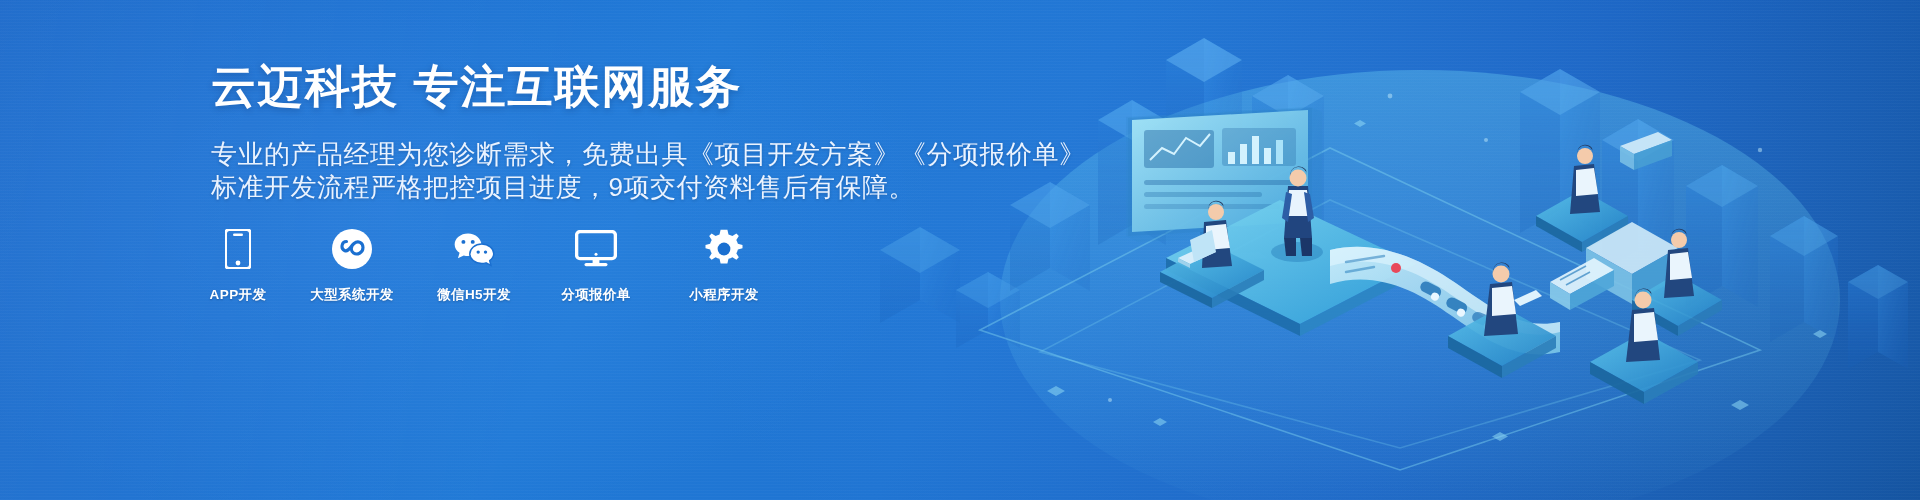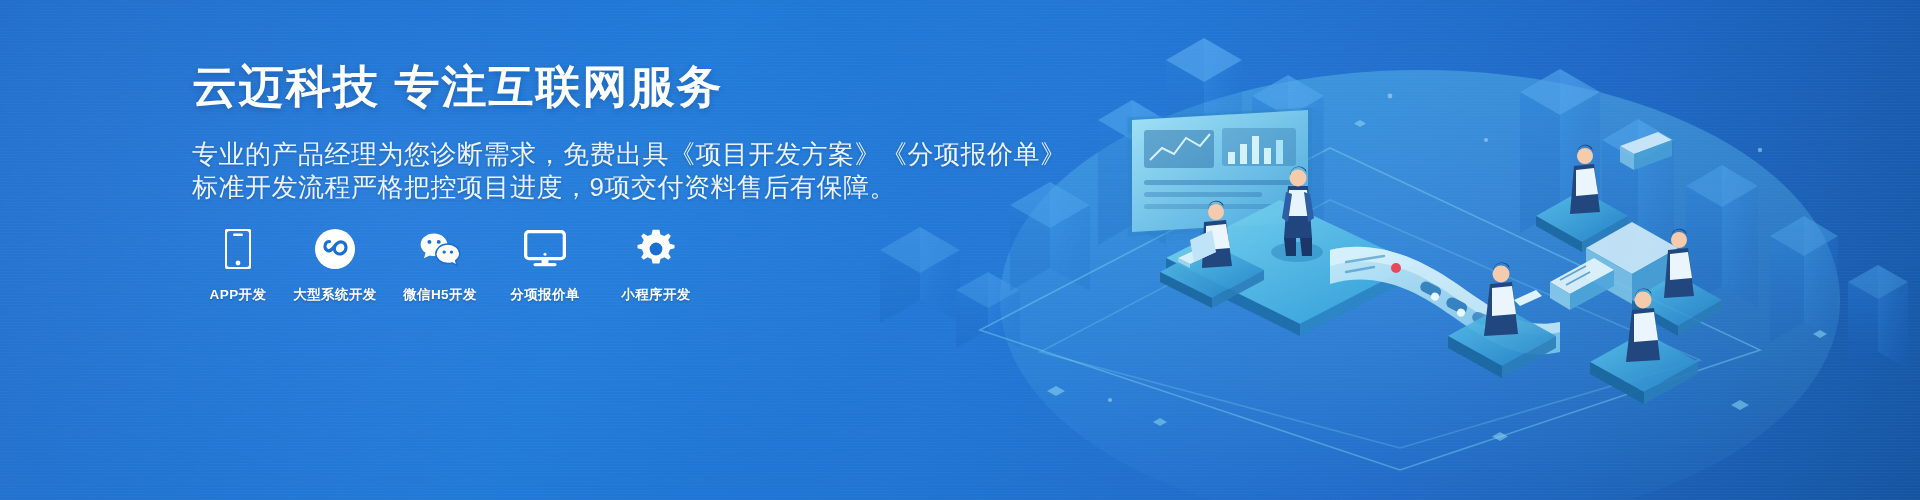--- a/index.html
+++ b/index.html
@@ -27,21 +27,21 @@
   
   #banner::after{
     content:"";
     position:absolute; inset:0;
     background: repeating-linear-gradient(0deg, rgba(255,255,255,.022) 0px, rgba(255,255,255,.022) 1px, rgba(0,0,0,0) 1px, rgba(0,0,0,0) 3px);
     pointer-events:none;
   }
 
   
   .copy {
-    position: absolute; left: 192px; top: 60px;
+    position: absolute; left: 211px; top: 60px;
     z-index: 6;
   }
   .headline {
     color: #ffffff;
     font-size: 45px;
     line-height: 1.18;
     font-weight: bold;
     letter-spacing: 2px;
     white-space: nowrap;
     text-shadow: 0 2px 6px rgba(0,32,80,.25);
@@ -53,21 +53,21 @@
     letter-spacing: .5px;
     white-space: nowrap;
     text-shadow: 0 1px 3px rgba(0,30,70,.25);
   }
   .sub-wrap { margin-top: 25px; }
 
   
   .services {
     position: absolute; left: 203px; top: 228px;
     display: flex; align-items: flex-start;
-    gap: 27px;
+    gap: 44px;
     z-index: 6;
   }
   .service {
     width: 70px;
     display: flex; flex-direction: column; align-items: center;
   }
   .svc-icon {
     height: 42px; width: 42px;
     display: flex; align-items: center; justify-content: center;
     margin-bottom: 16px;

